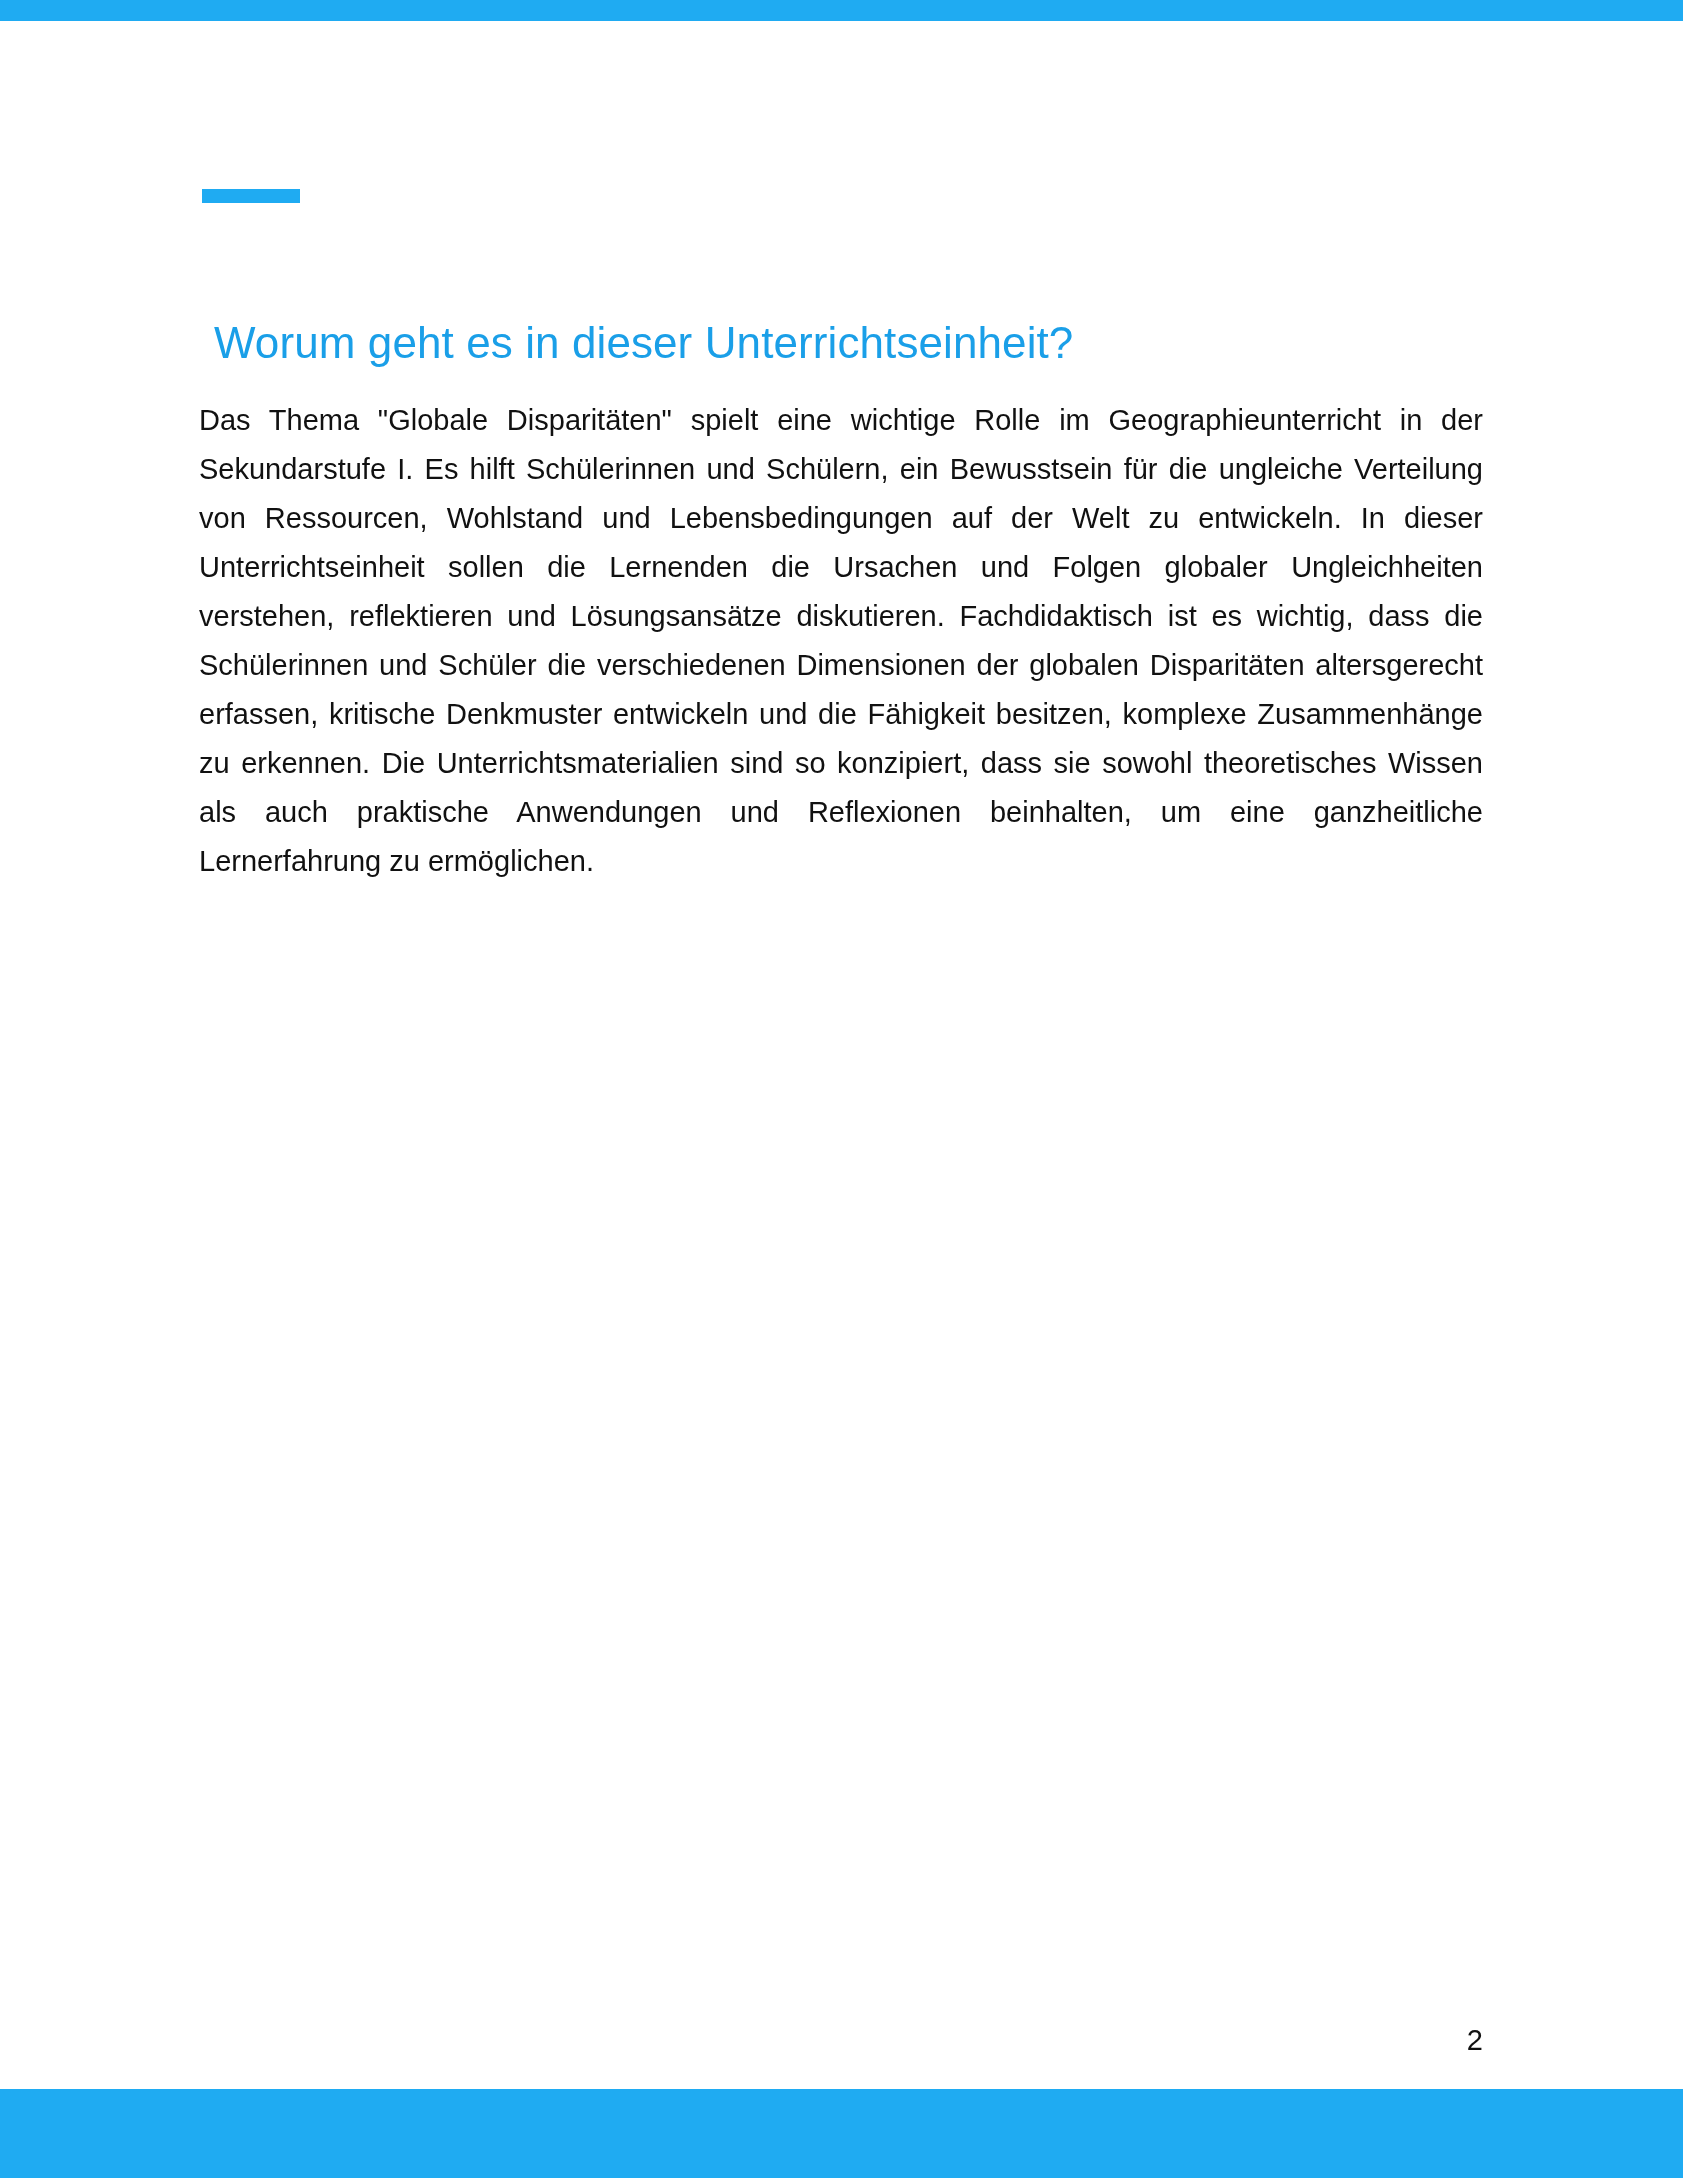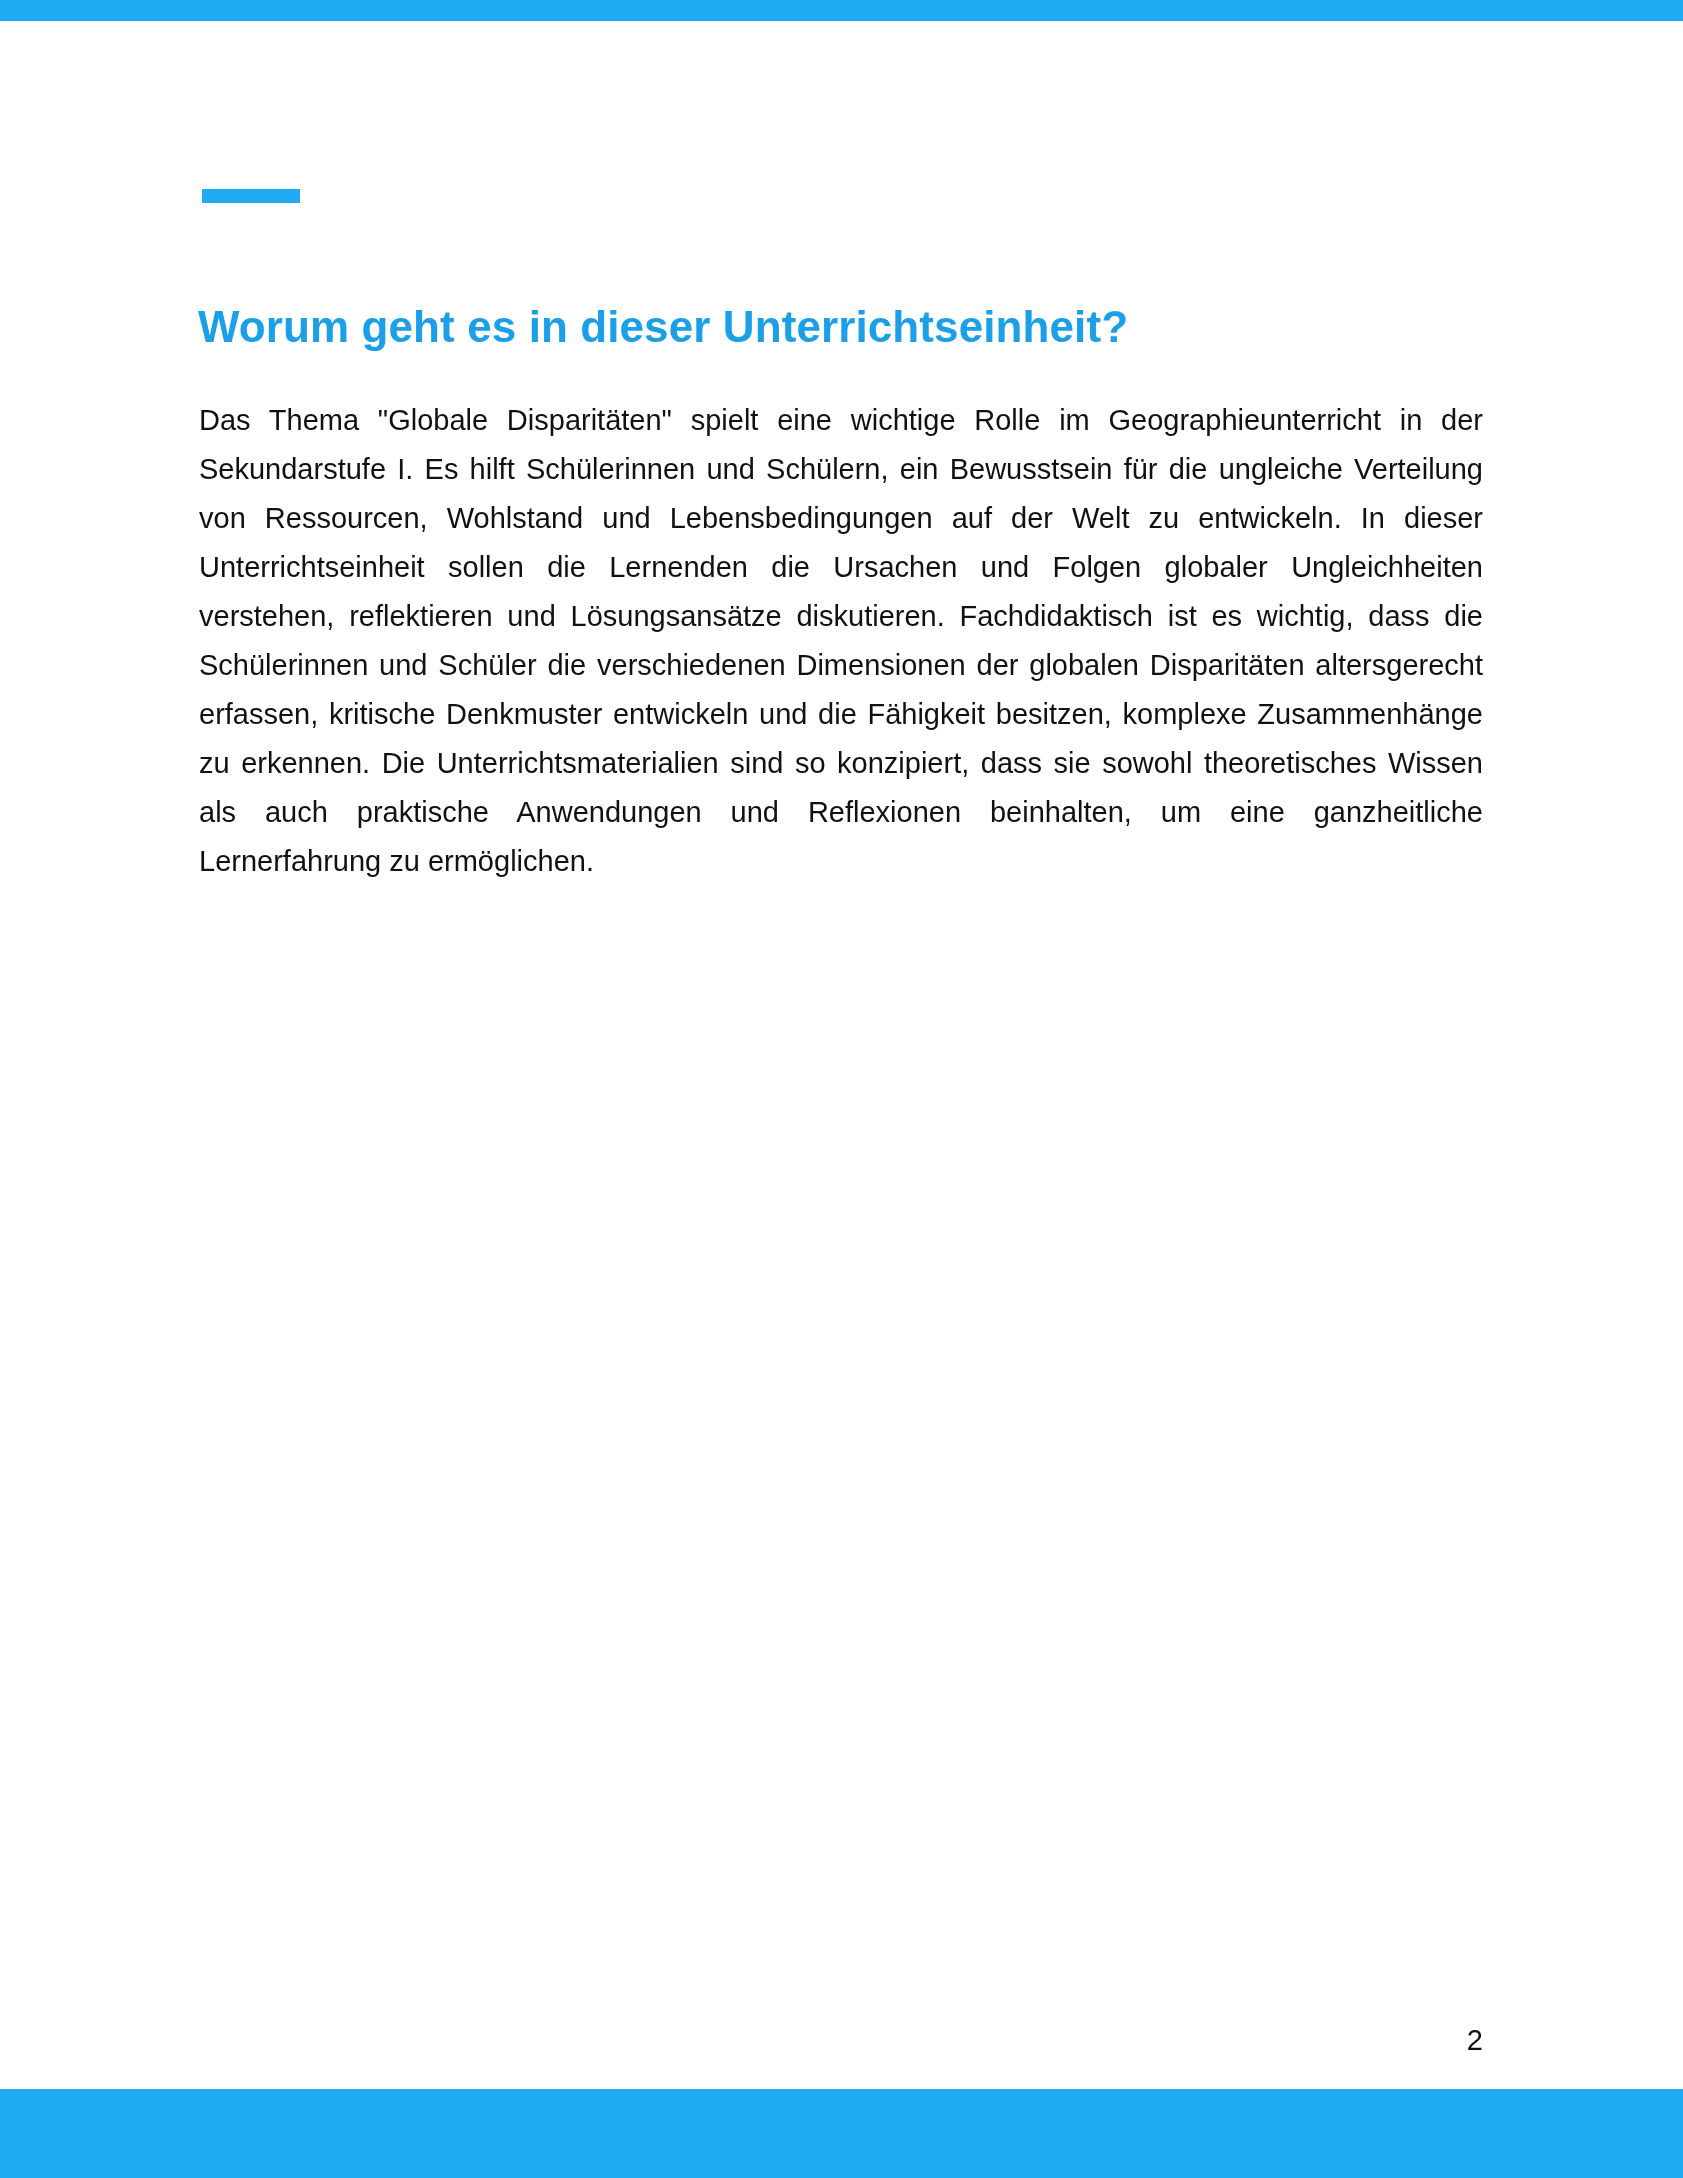--- a/index.html
+++ b/index.html
@@ -27,23 +27,23 @@
       left: 202px;
       top: 189px;
       width: 98px;
       height: 14px;
       background: #1fabf2;
     }
     .section-title {
       position: absolute;
       left: 198px;
       top: 297px;
-      margin: 0;
+      margin: 16px;
       font-size: 44px;
-      font-weight: bold;
+      font-weight: normal;
       line-height: 59px;
       color: #1a9fe8;
       white-space: nowrap;
       letter-spacing: 0.1px;
     }
     .body-text {
       position: absolute;
       left: 199px;
       top: 396px;
       width: 1284px;

